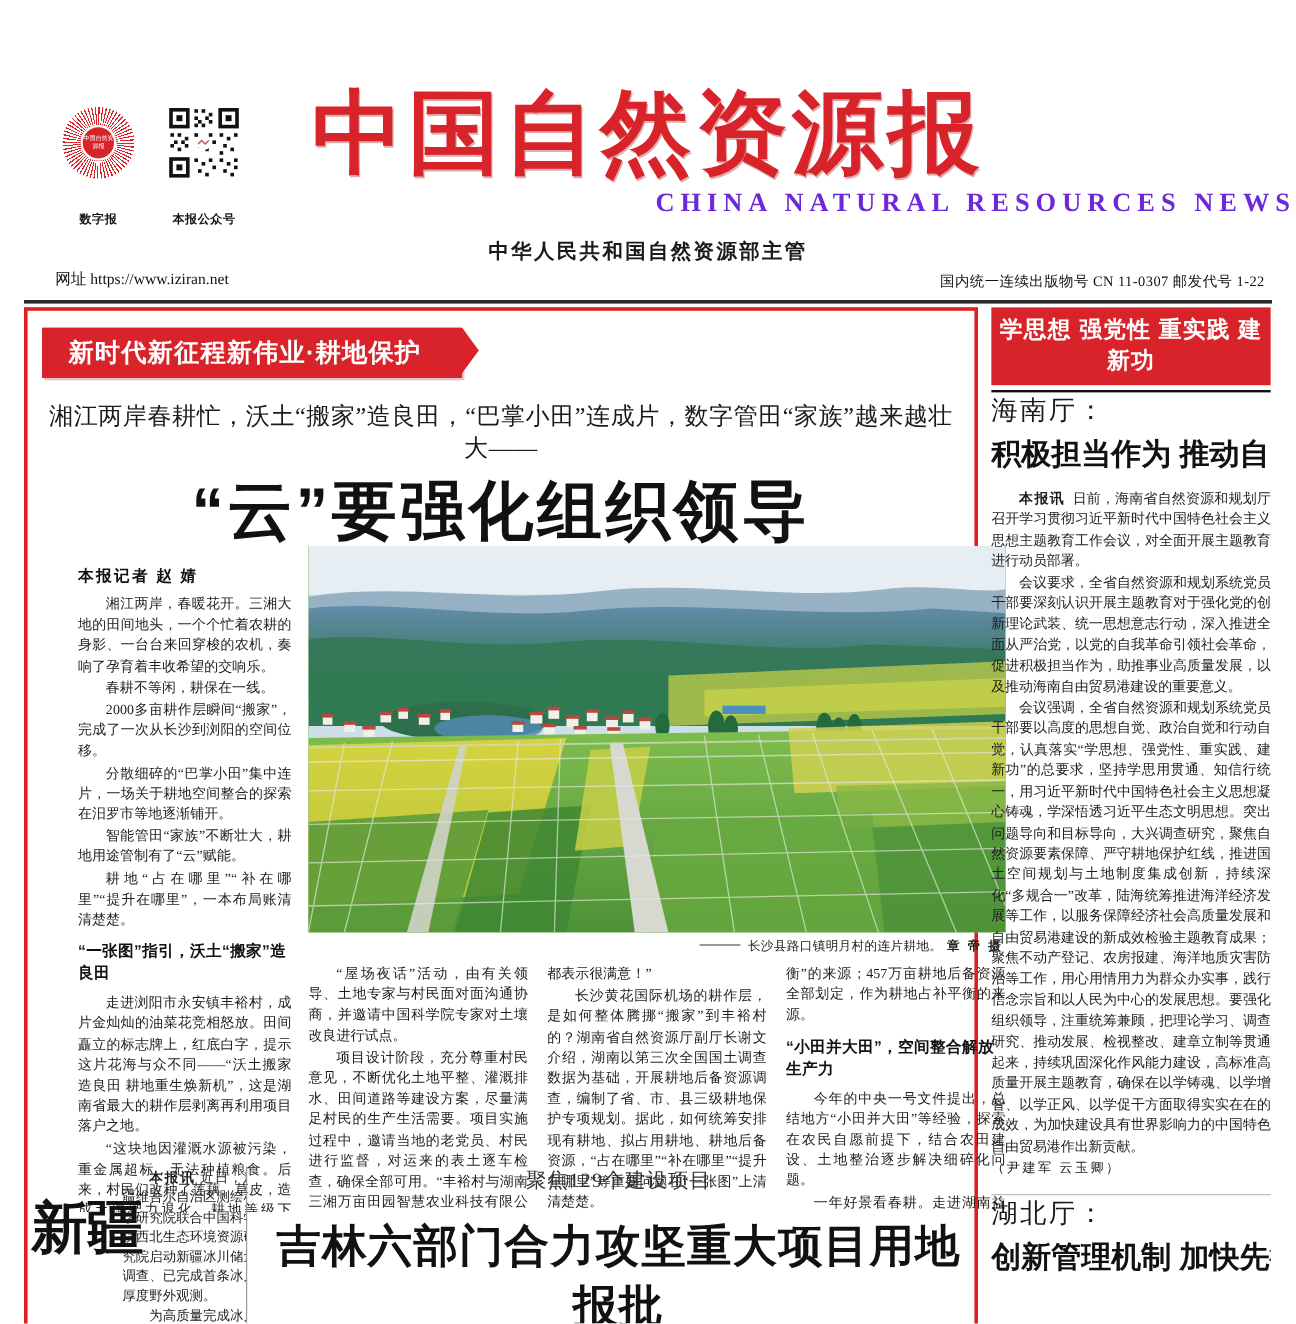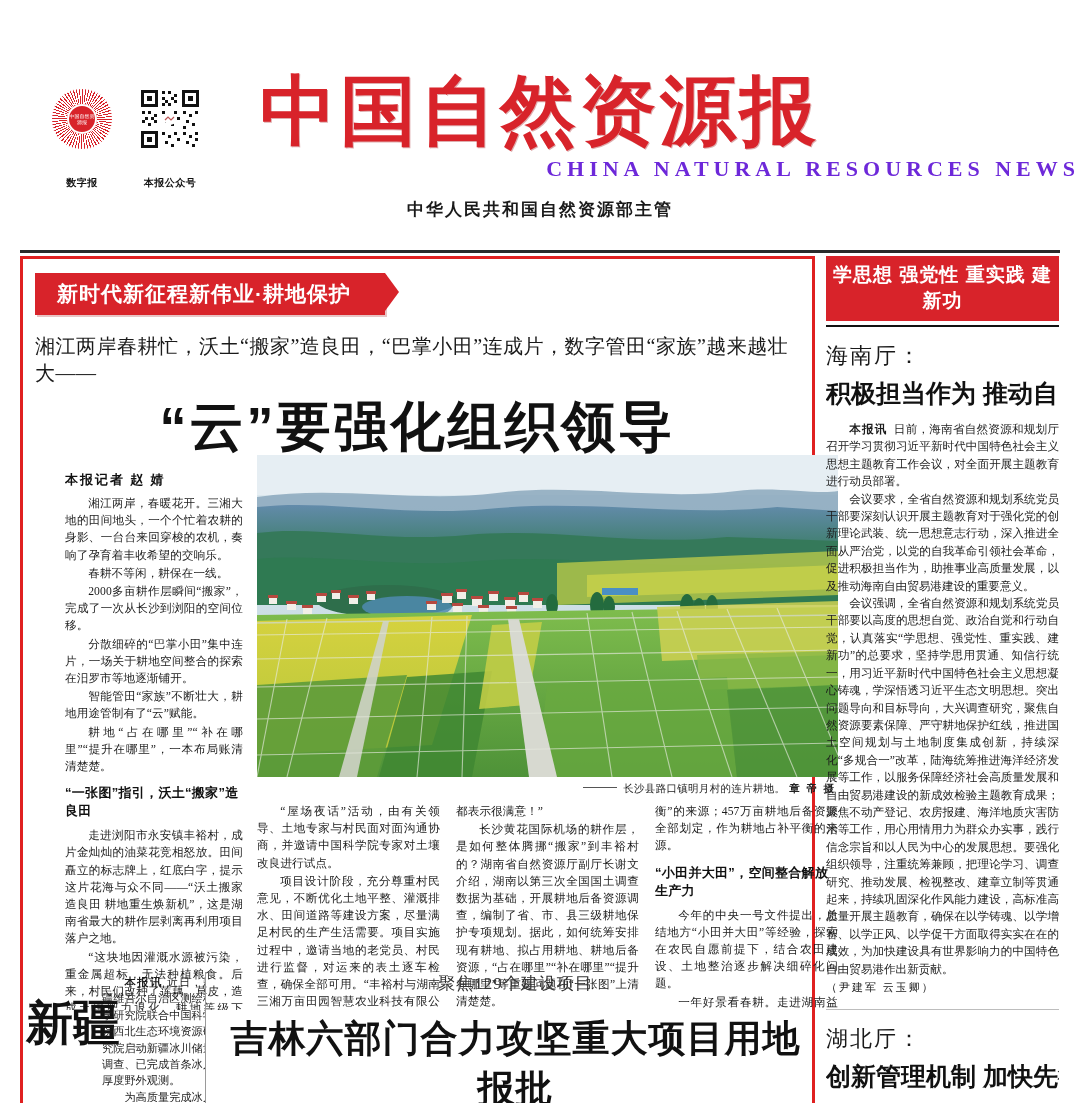--- a/index.html
+++ b/index.html
@@ -73,21 +73,21 @@
     font-size: 21px; letter-spacing: 1px; padding: 7px 34px 7px 22px;
     box-shadow: 2px 2px 0 rgba(160,20,24,.25);
   }
   .tagbanner::after {
     content:""; position:absolute; right:-14px; top:0; width:0; height:0;
     border-top: 19px solid transparent; border-bottom: 19px solid transparent;
     border-left: 14px solid #d8232a;
   }
 
   .shoulder {
-    margin-top: 18px; text-align:left; font-size: 20px; color:#1a1a1a; letter-spacing: .5px;
+    margin-top: 18px; text-align:center; font-size: 20px; color:#1a1a1a; letter-spacing: .5px;
     font-family: "Liberation Serif", serif;
   }
   .mainhead {
     margin-top: 8px; text-align:center; font-size: 54px; line-height:62px; font-weight:700;
     color:#111; letter-spacing: 3px; font-family:"Liberation Sans", sans-serif;
   }
 
   .byline { margin-top: 16px; font-size: 13px; font-weight:700; letter-spacing: 2px; color:#111; }
 
   .art-grid { position:absolute; left:12px; right:12px; top: 196px; bottom: 6px; margin-left: 30px; }
@@ -116,21 +116,21 @@
                color:#111; font-family:"Liberation Sans", sans-serif; letter-spacing:.3px; }
 
   
   .sidebar { position:absolute; left: 826px; top: 256px; width: 233px; height: 847px; }
   .sb-banner {
     background:#d8232a; color:#fff; text-align:center; font-weight:700;
     font-family:"Liberation Sans", sans-serif; font-size: 19px; letter-spacing: 1px;
     padding: 6px 0 7px 0;
   }
   .sb-rule { height: 2px; background:#111; margin-top: 4px; }
-  .sb-block { padding-top: 14px; }
+  .sb-block { }
   .sb-kicker { font-size: 22px; color:#1a1a1a; letter-spacing:2px; font-family:"Liberation Serif", serif; }
   .sb-head { font-size: 25px; font-weight:700; color:#111; margin-top: 6px; letter-spacing: 0px;
              font-family:"Liberation Sans", sans-serif; line-height: 32px; white-space: nowrap; }
   .sb-body { margin-top: 12px; }
   .sb-body p { font-size: 11.6px; line-height: 17.4px; text-align: justify; color:#1c1c1c;
                text-indent: 2em; }
   .lead { font-weight:700; letter-spacing:1px; }
   .sb-credit { text-align:left; font-size: 11px; letter-spacing:2px; margin-top: 2px; color:#222; }
   .sb-divider { border-top: 1px solid #bdbdbd; margin: 14px 0 0 0; }
 
@@ -229,20 +229,24 @@
     </div>
 
     <div class="title-wrap">
       <div class="paper-title">中国自然资源报</div>
       <div class="paper-title-en">CHINA  NATURAL  RESOURCES  NEWS</div>
       <div class="paper-sponsor">中华人民共和国自然资源部主管</div>
     </div>
 
   </div>
 
+  <div class="info-bar">
+    <div class="info-left">网址 https://www.iziran.net</div>
+    <div class="info-right">国内统一连续出版物号 CN 11-0307   邮发代号 1-22</div>
+  </div>
   <div class="rule-thick"></div>
 
   <div class="redbox">
     <div class="redbox-inner">
 
       <div class="tagbanner">新时代新征程新伟业·耕地保护</div>
 
       <div class="shoulder">湘江两岸春耕忙，沃土“搬家”造良田，“巴掌小田”连成片，数字管田“家族”越来越壮大——</div>
       <div class="mainhead">“云”要强化组织领导</div>
 

